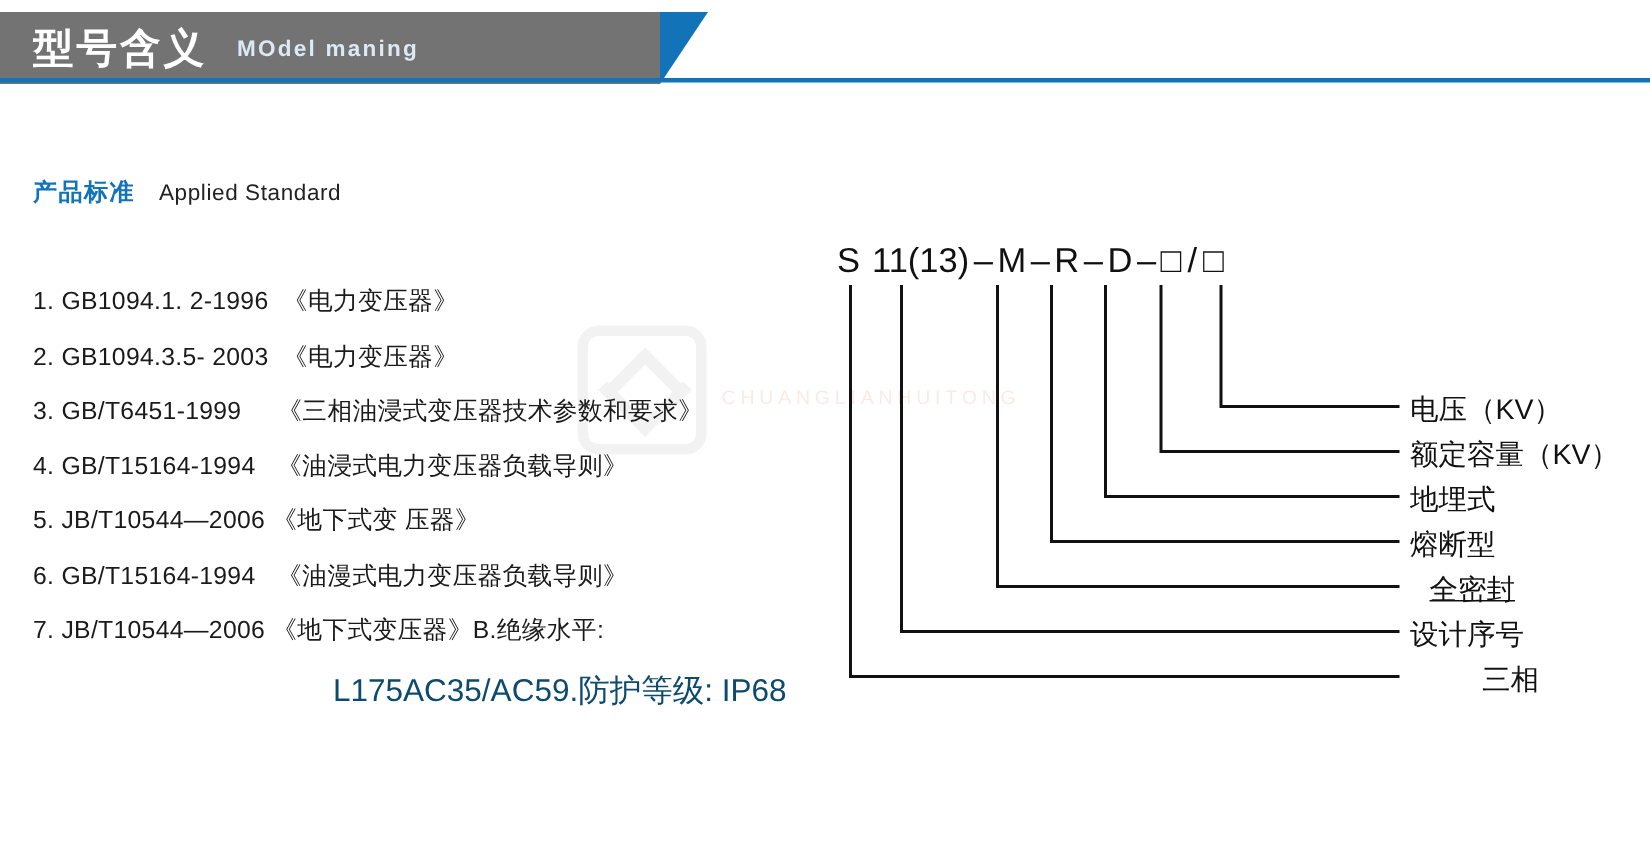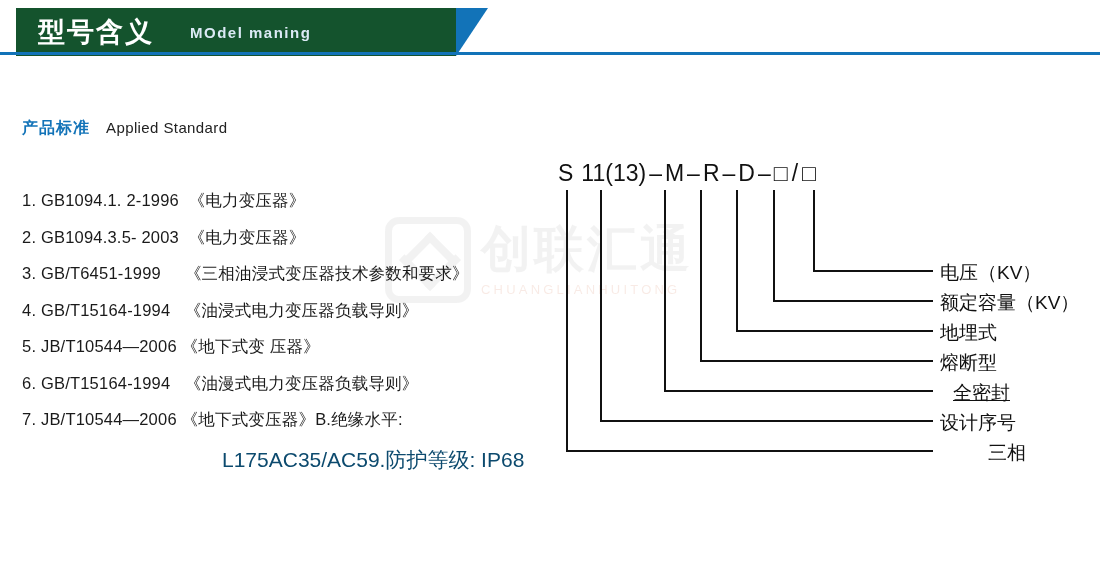--- a/index.html
+++ b/index.html
@@ -7,40 +7,40 @@
     margin: 0; padding: 0;
     width: 1100px; height: 568px;
     background: #ffffff;
     font-family: "Liberation Sans", sans-serif;
     overflow: hidden;
   }
   #root { position: relative; width: 1100px; height: 568px; background: #fff; }
 
   
   .header {
-    position: absolute; left: 16px; top: 8px;
+    position: absolute; left: 0; top: 8px;
     width: 440px; height: 48px;
-    background: #14532d;
+    background: #737373;
     display: flex; align-items: center;
     padding-left: 22px;
   }
   .header::after {
     content: "";
     position: absolute; right: -32px; top: 0;
     width: 0; height: 0;
     border-top: 48px solid #1273b8;
     border-right: 32px solid transparent;
   }
   .header-cn {
     color: #ffffff; font-size: 27px; font-weight: bold;
     letter-spacing: 2px;
   }
   .header-en {
     color: #dbeaf5; font-size: 15px; font-weight: bold;
-    margin-left: 36px; letter-spacing: 1.5px;
+    margin-left: 20px; letter-spacing: 1.5px;
   }
   .header-rule {
     position: absolute; left: 0; top: 52px; width: 1100px; height: 3px;
     background: #1273b8;
   }
 
   
   .watermark {
     position: absolute; left: 385px; top: 205px;
     width: 340px; height: 110px;
@@ -123,21 +123,20 @@
 
   <div class="header">
     <span class="header-cn">型号含义</span>
     <span class="header-en">MOdel maning</span>
   </div>
   <div class="header-rule"></div>
 
   <div class="watermark">
     <div class="wm-logo"></div>
     <div class="wm-text">
-      <div class="wm-cn">创联汇通</div>
       <div class="wm-en">CHUANGLIANHUITONG</div>
     </div>
   </div>
 
   <div class="sec-title" style="left:22px; top:118px;">
     <span class="sec-cn">产品标准</span>
     <span class="sec-en">Applied Standard</span>
   </div>
 
   <div class="std-list">

